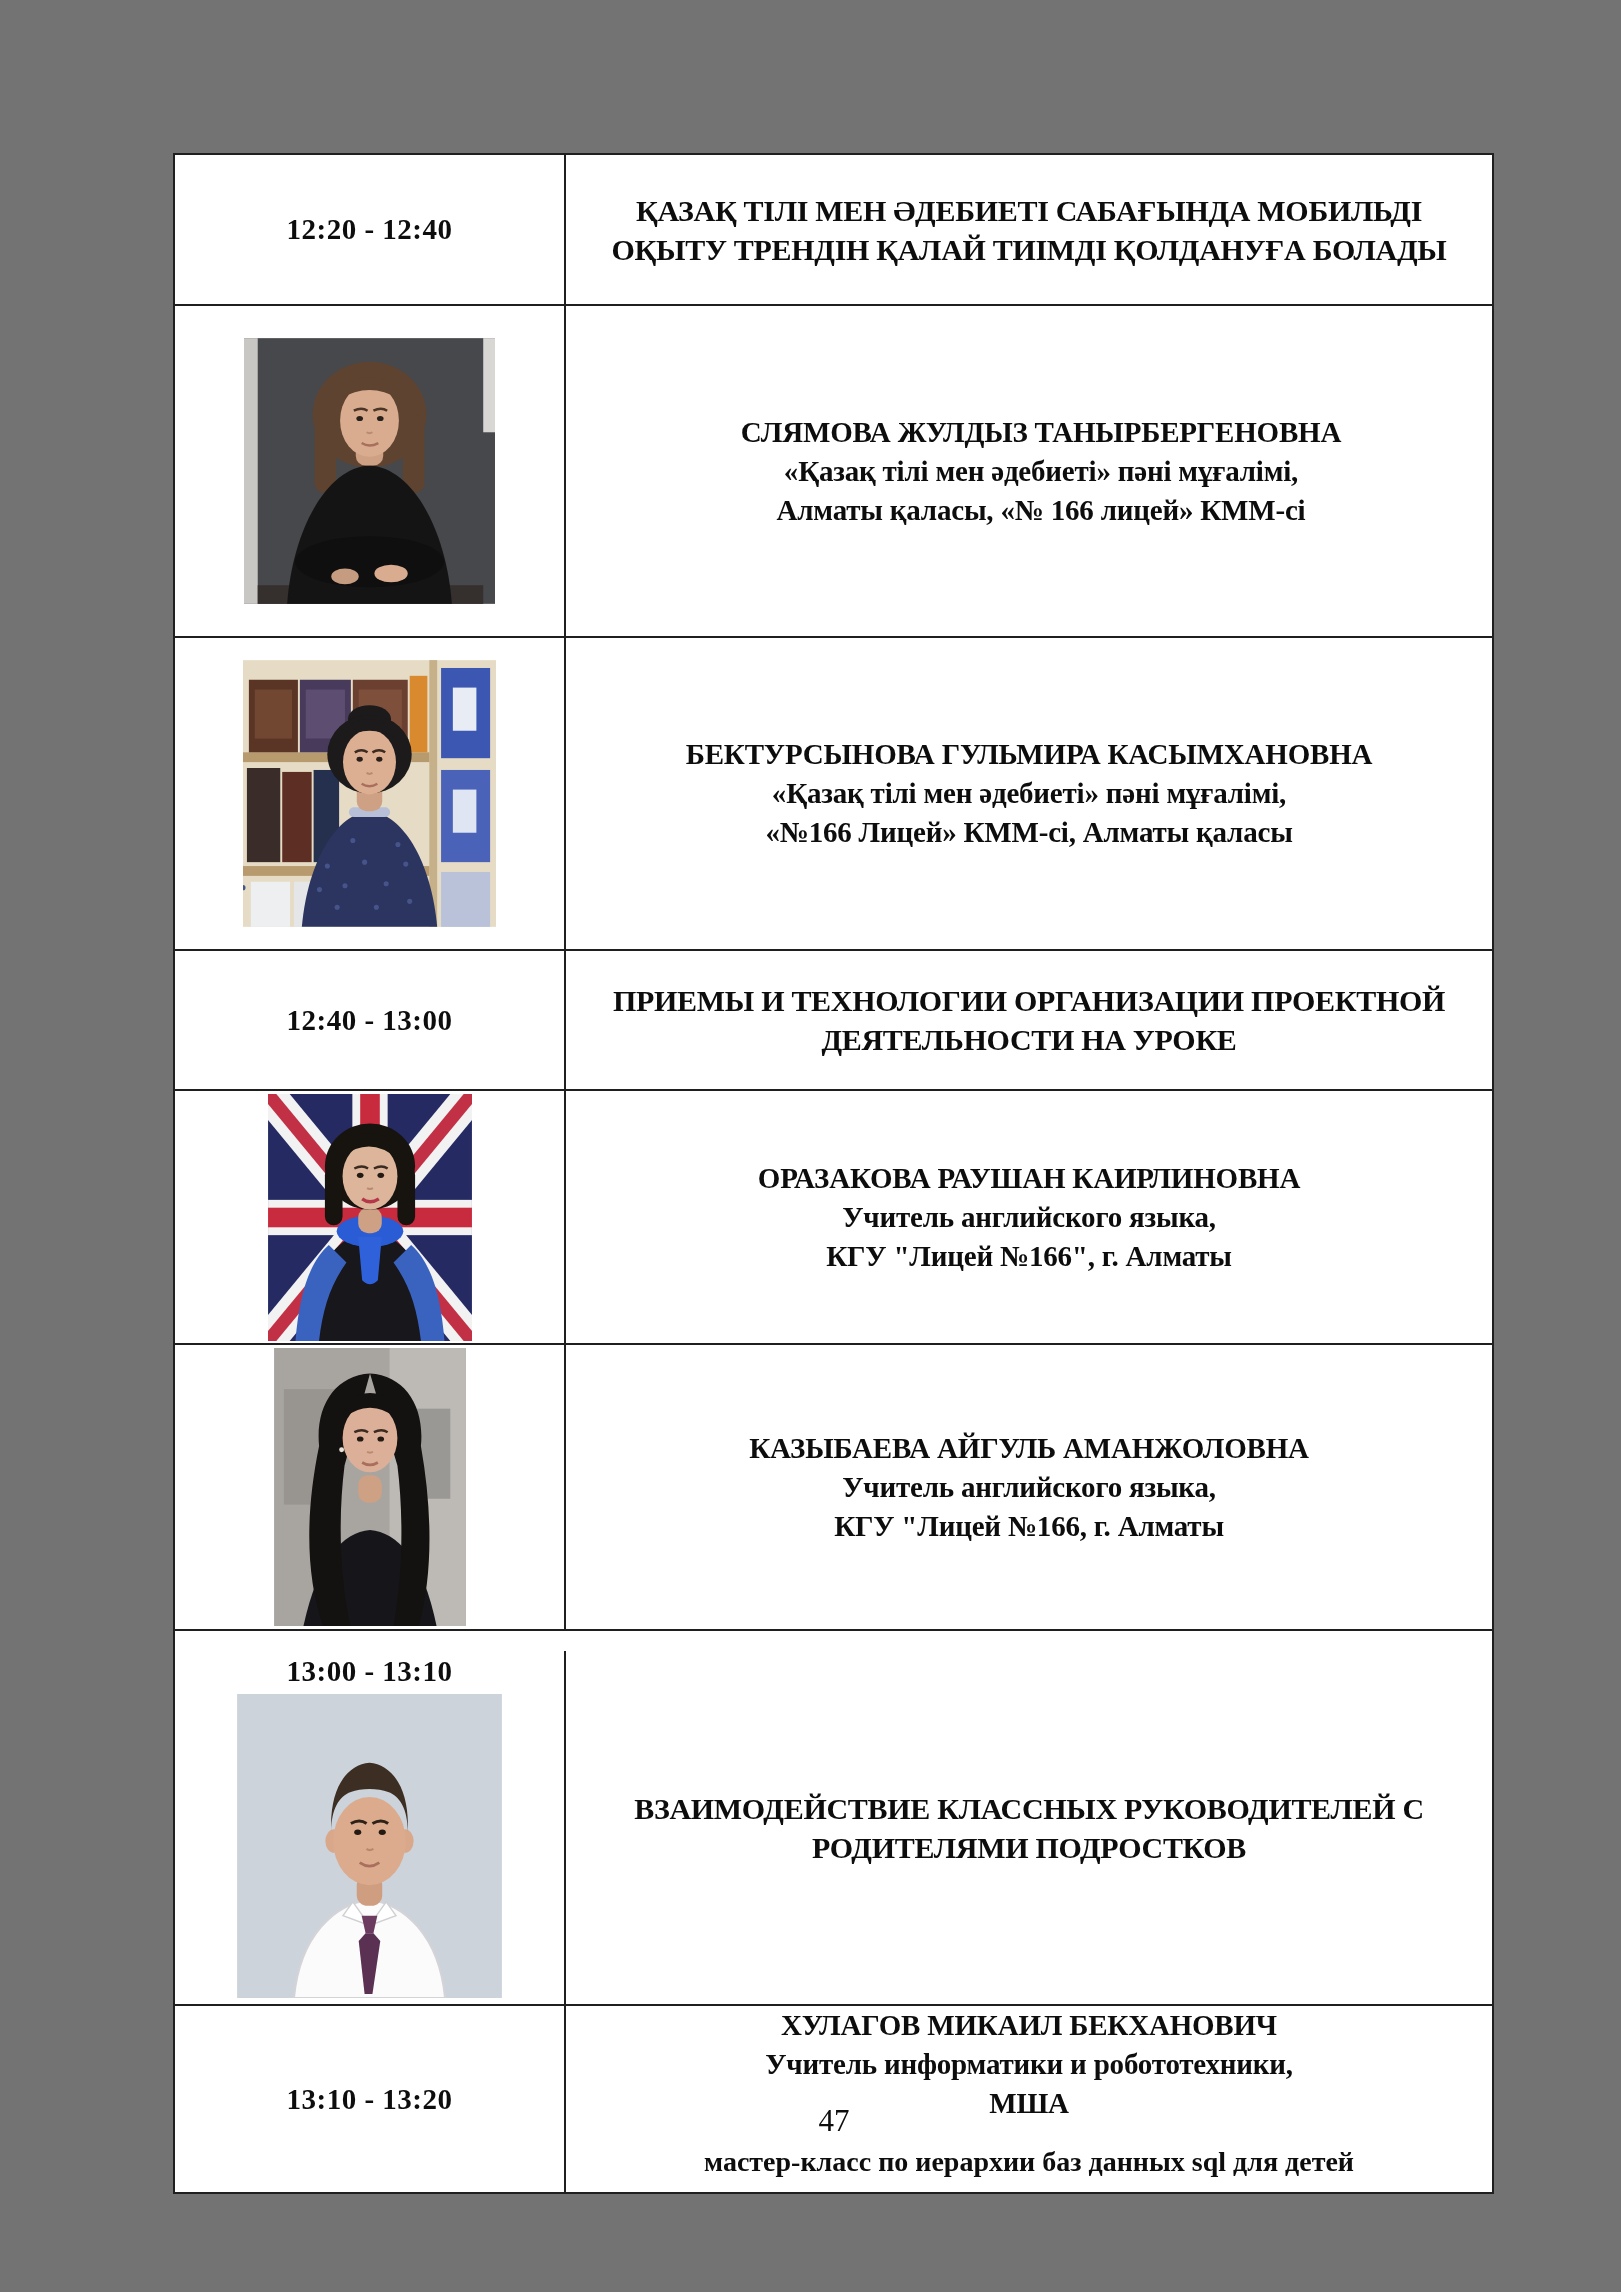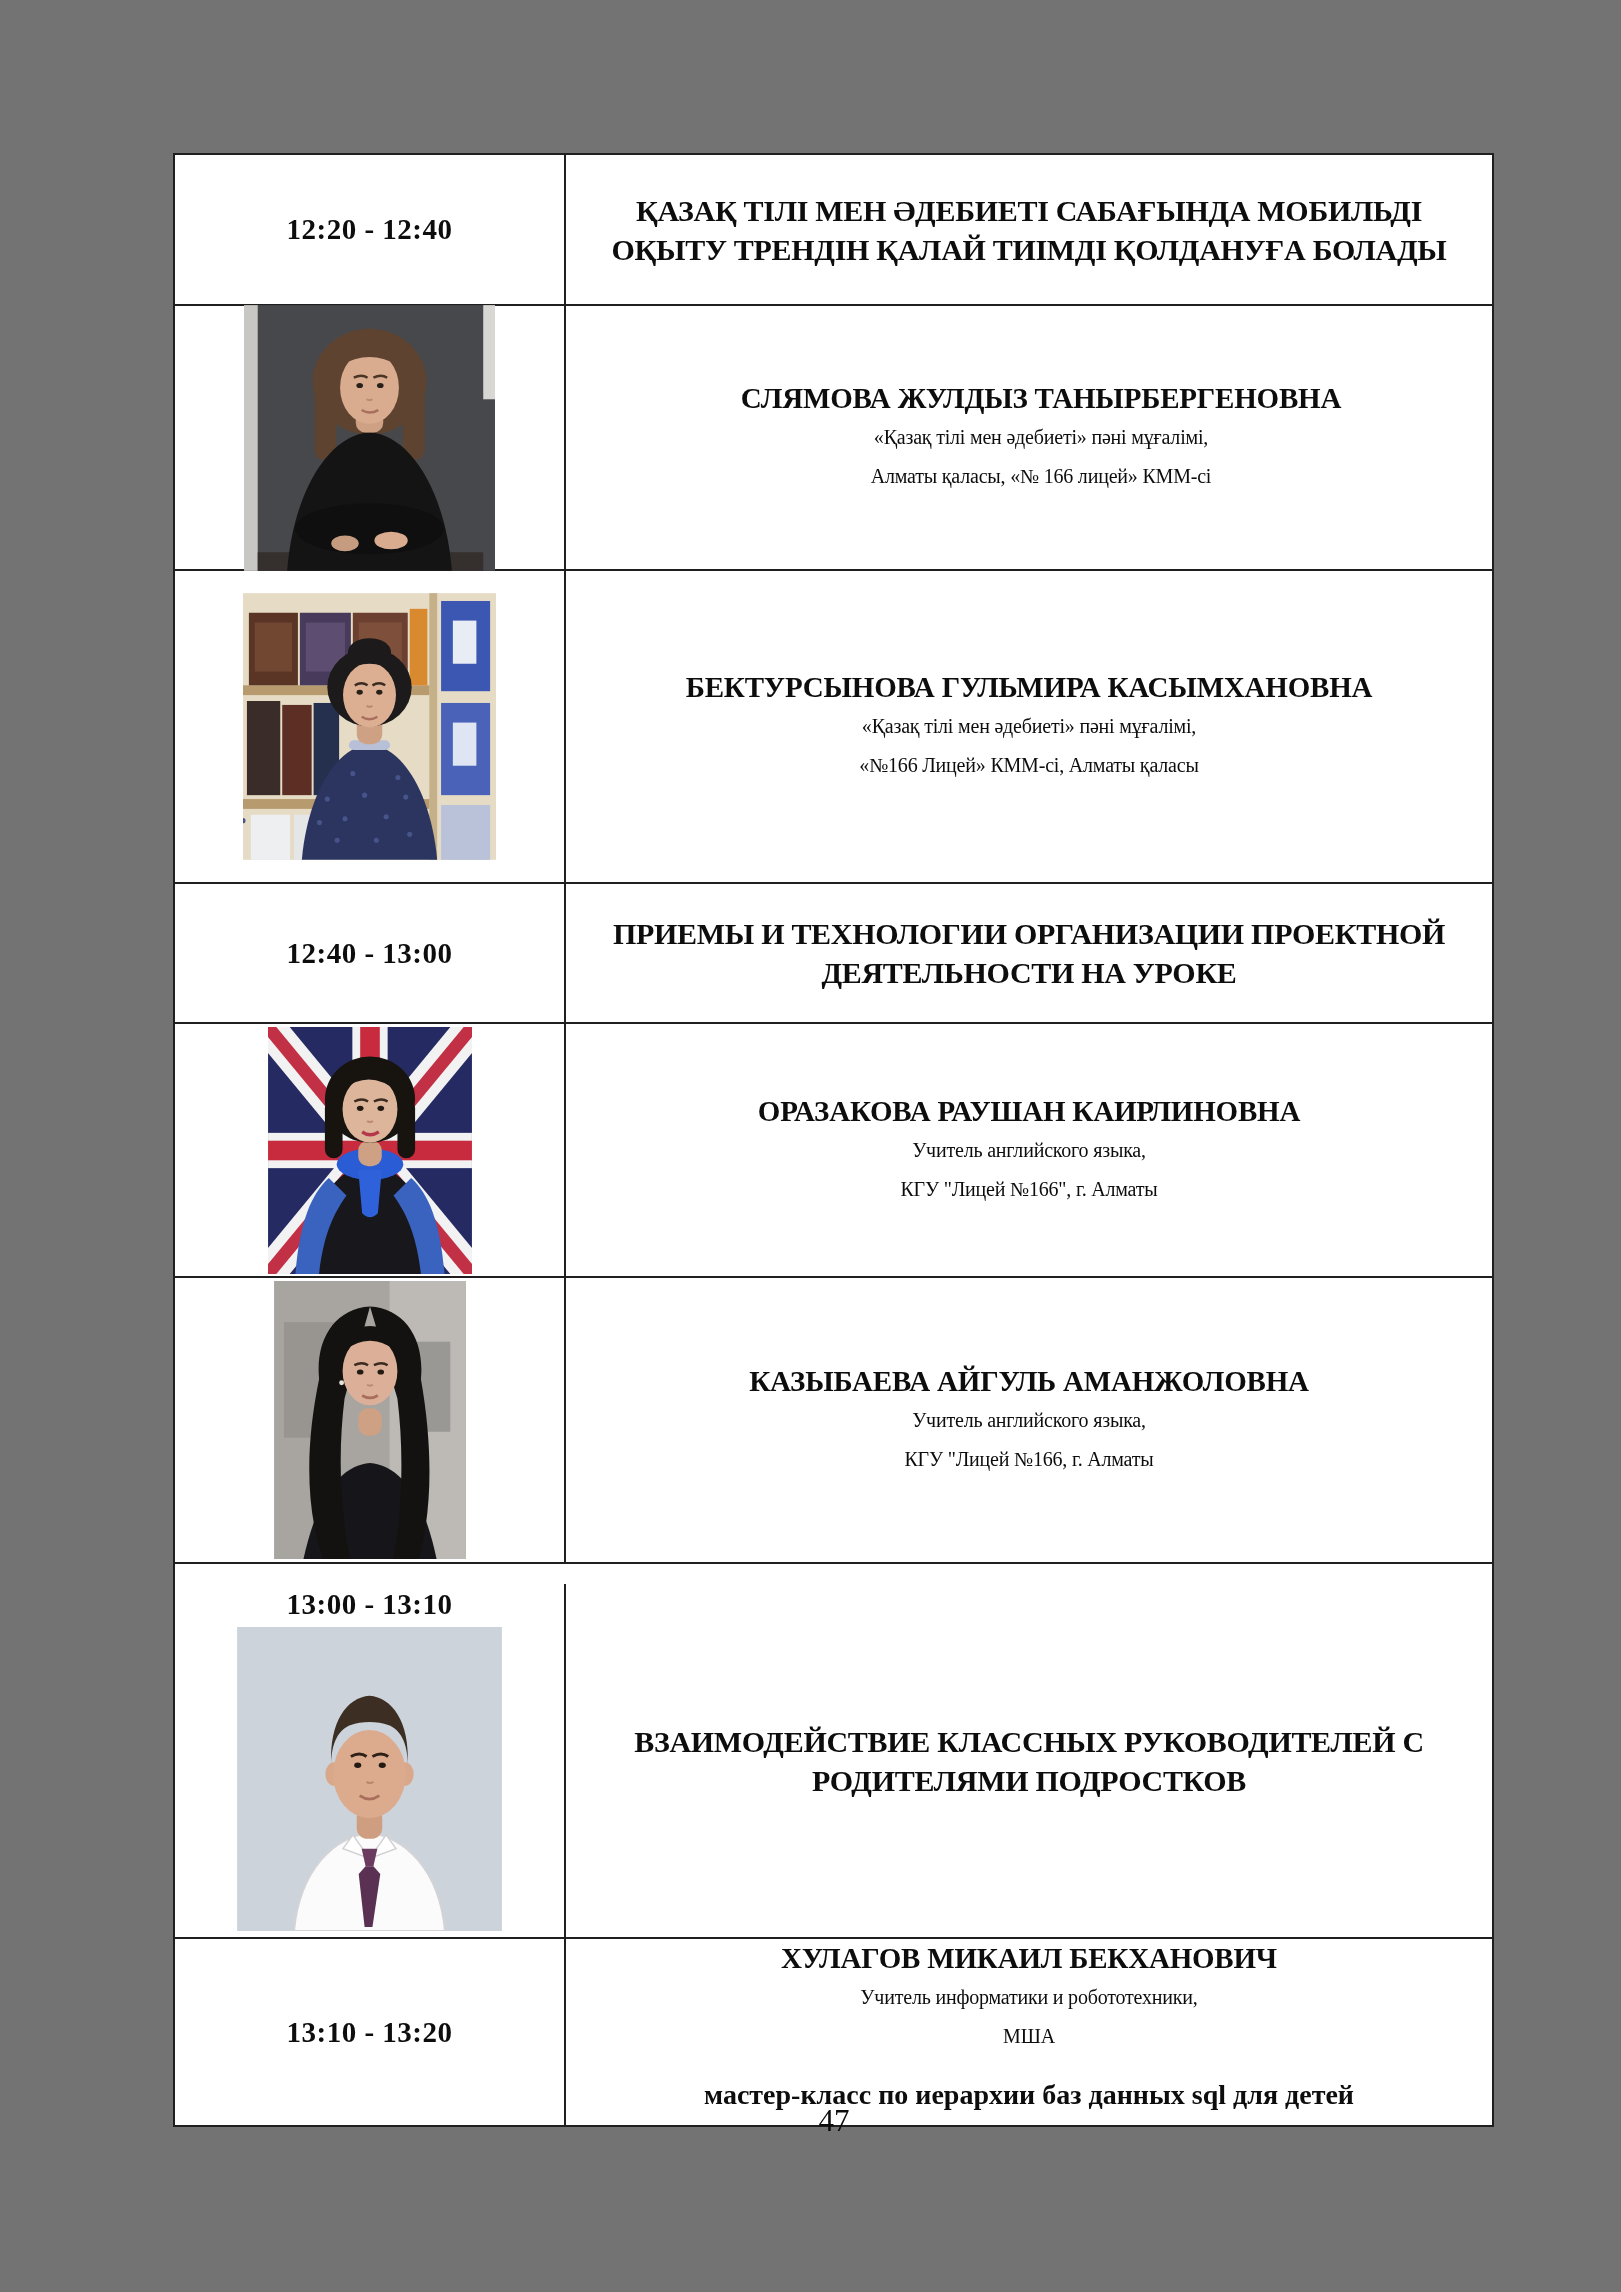--- a/index.html
+++ b/index.html
@@ -13,21 +13,21 @@
   }
   .program-table{
     position:absolute;left:173px;top:153px;width:1321px;
     border:2px solid #1f1f1f;
     box-sizing:border-box;
     background:#ffffff;
   }
   .row{display:flex;box-sizing:border-box;border-bottom:2px solid #1f1f1f;}
   .row:last-child{border-bottom:none;}
   .r1{height:151px;}
-  .r2{height:265px;gap:24px;}
+  .r2{height:332px;gap:24px;}
   .r3{height:313px;}
   .r4{height:140px;}
   .r5{height:254px;}
   .r6{height:286px;}
   .r7{height:355px;margin-top:20px;}
   .r8{height:186px;}
   .cell-left{
     width:391px;flex:0 0 391px;
     border-right:2px solid #1f1f1f;
     box-sizing:border-box;
@@ -44,21 +44,21 @@
     border-radius:7px;
   }
   .time{
     font-weight:bold;font-size:29px;letter-spacing:0.5px;
   }
   .session-title{
     font-weight:bold;font-size:30px;line-height:39px;letter-spacing:-0.3px;
   }
   .speaker-block{display:flex;flex-direction:column;align-items:center;}
   .speaker-name{font-weight:bold;font-size:29px;line-height:39px;letter-spacing:-0.2px;}
-  .speaker-line{font-weight:normal;font-size:20px;line-height:39px;letter-spacing:-0.2px;}
+  .speaker-line{font-weight:bold;font-size:29px;line-height:39px;letter-spacing:-0.2px;}
   .topic-upper{font-weight:bold;font-size:30px;line-height:39px;letter-spacing:-0.3px;}
   .topic-lower{font-weight:bold;font-size:28px;line-height:37px;}
   .cell-right.split{justify-content:center;gap:51px;}
   .cell-right.stacked{justify-content:space-between;padding-top:0;padding-bottom:11.8px;}
   .photo-wrap{display:flex;align-items:center;justify-content:center;}
   .r7 .cell-left{justify-content:flex-start;padding-top:3.9px;}
   .r7 .time{margin-bottom:5.9px;}
   .page-number{
     position:absolute;left:0;top:2103px;width:1668px;
     text-align:center;font-size:31px;font-weight:normal;

